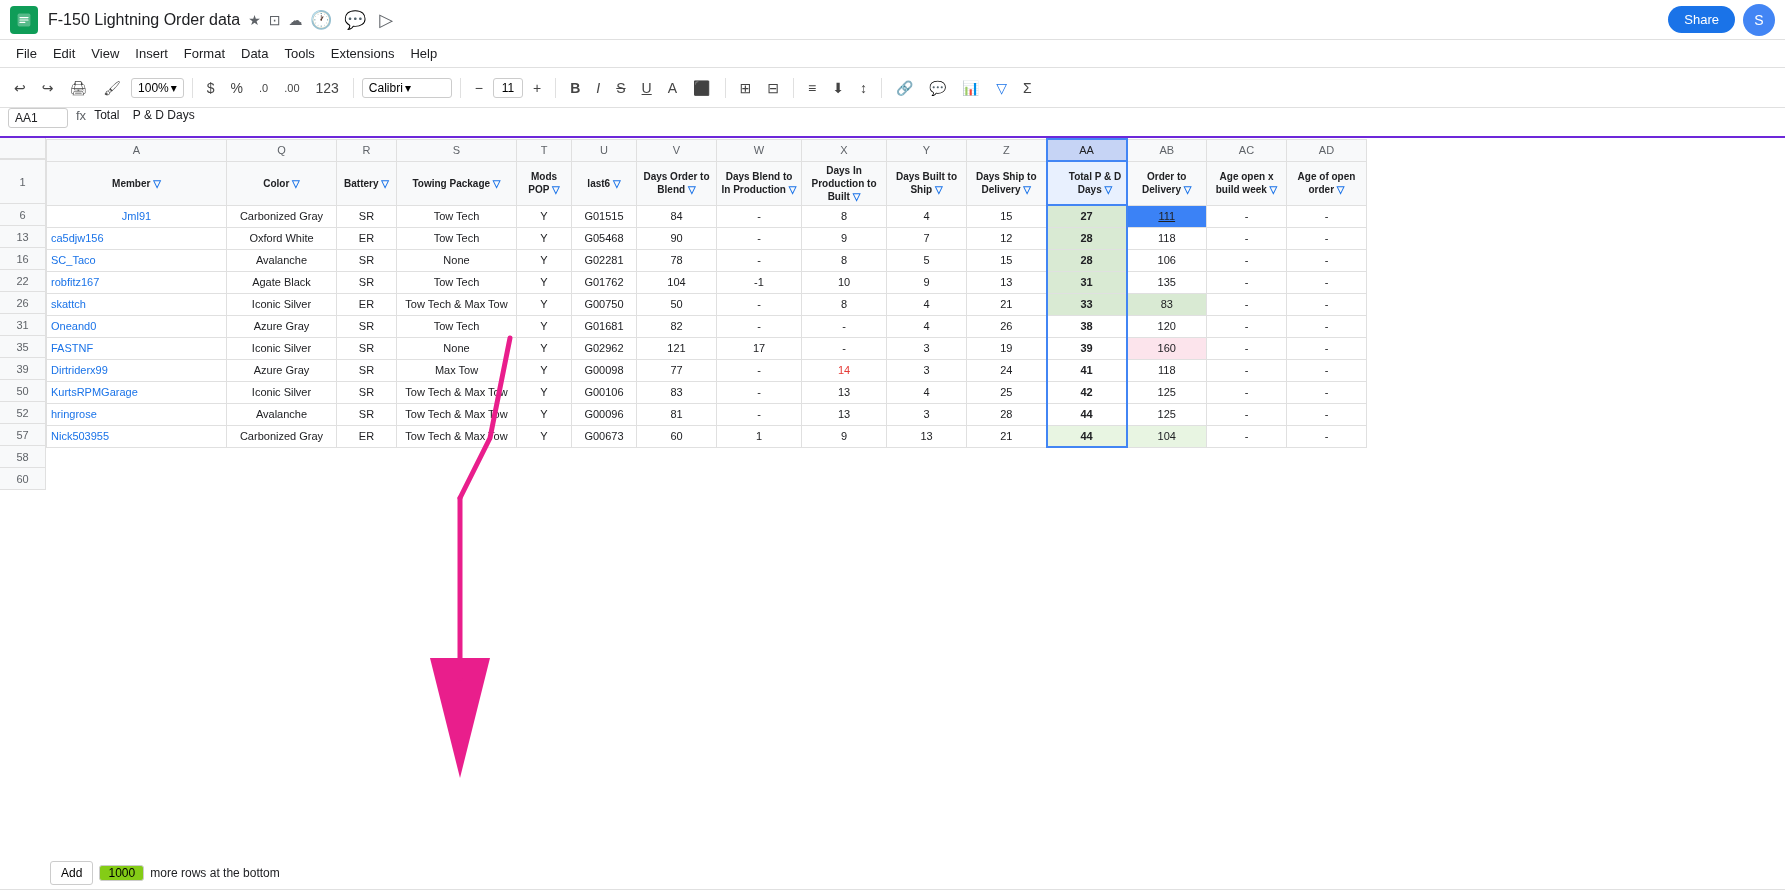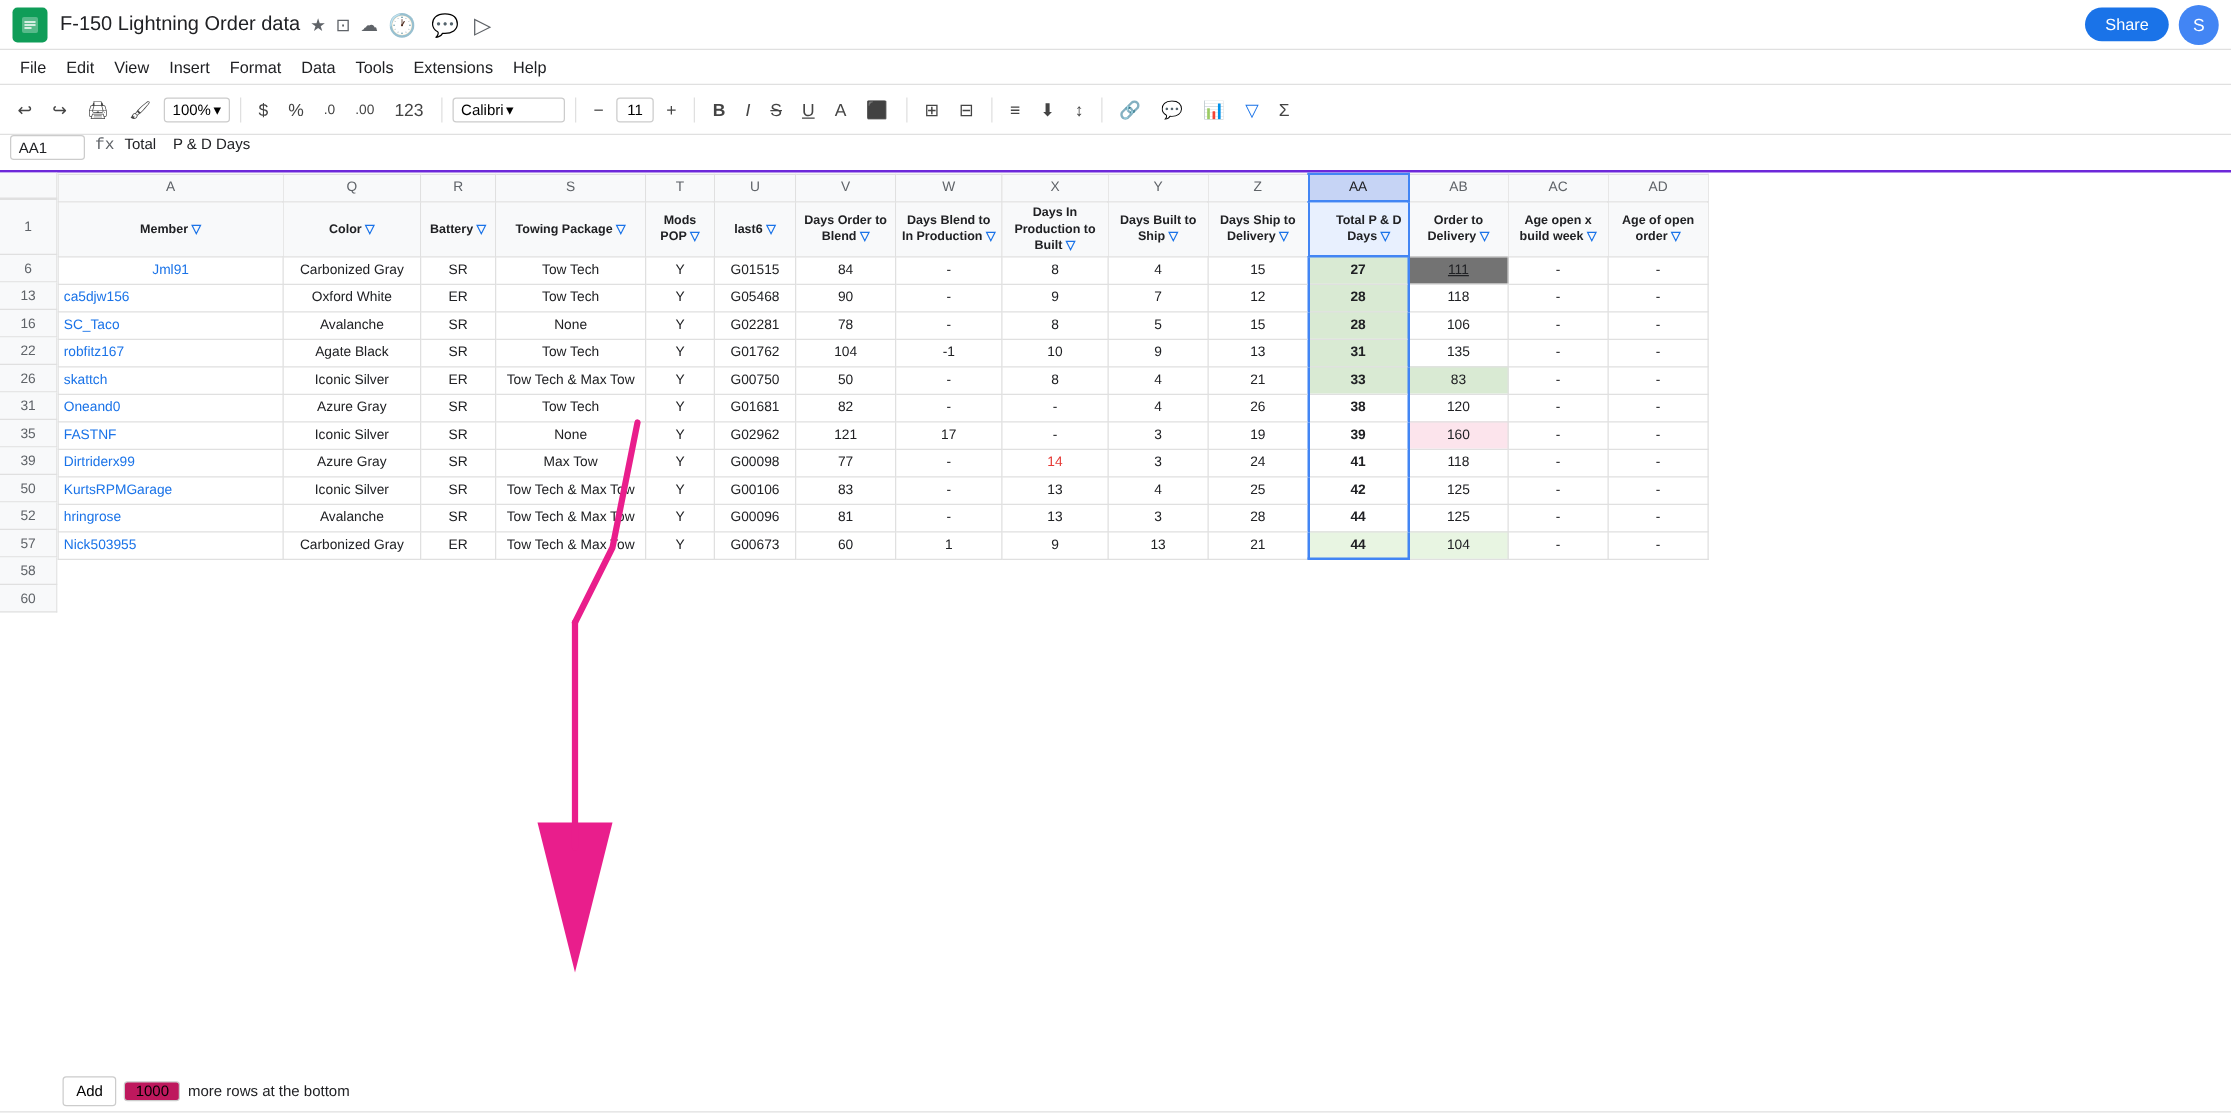--- a/index.html
+++ b/index.html
@@ -23,21 +23,21 @@
     .toolbar { display: flex; align-items: center; height: 40px; padding: 0 8px; background: #fff; border-bottom: 1px solid #e0e0e0; gap: 4px; }
     .toolbar-btn { border: none; background: none; cursor: pointer; padding: 4px 6px; border-radius: 3px; color: #444; font-size: 14px; display: flex; align-items: center; justify-content: center; }
     .toolbar-sep { width: 1px; height: 20px; background: #e0e0e0; margin: 0 4px; }
     .toolbar-zoom { display: flex; align-items: center; border: 1px solid #ccc; border-radius: 3px; padding: 2px 6px; font-size: 12px; gap: 2px; cursor: pointer; }
     .font-family { display: flex; align-items: center; border: 1px solid #ccc; border-radius: 3px; padding: 2px 6px; font-size: 12px; gap: 2px; cursor: pointer; min-width: 90px; }
     .font-size-num { border: 1px solid #ccc; border-radius: 3px; padding: 2px 4px; min-width: 30px; text-align: center; }
 
     
     .formula-bar { display: flex; align-items: flex-start; height: 30px; border-bottom: 2px solid #6d28d9; padding: 0 8px; gap: 8px; background: #fff; }
     .cell-ref { border: 1px solid #ccc; border-radius: 3px; padding: 2px 6px; font-size: 12px; min-width: 60px; color: #202124; }
-    .formula-icon { color: #5f6368; font-size: 13px; font-family: Liberation Mono, monospace; }
+    .formula-icon { color: #5f6368; font-size: 13px; }
     .formula-text { font-size: 12px; color: #202124; }
     table { border-collapse: collapse; }
     th, td { border: 1px solid #e0e0e0; padding: 0 4px; height: 22px; font-size: 11px; white-space: nowrap; }
     th { background: #f8f9fa; color: #5f6368; text-align: center; font-weight: normal; position: sticky; top: 0; z-index: 2; }
     td { color: #202124; text-align: center; }
     td.left { text-align: left; }
 
     
     .header-cell { background: #f8f9fa; font-weight: 600; font-size: 10px; text-align: center; vertical-align: middle; color: #202124; line-height: 1.3; white-space: normal; height: 44px; padding: 2px 3px; }
     .selected-col { background-color: #e8f0fe; padding-left: 20px; }
@@ -268,21 +268,21 @@
     <td>SR</td>
     <td>Tow Tech</td>
     <td>Y</td>
     <td>G01515</td>
     <td>84</td>
     <td>-</td>
     <td style="">8</td>
     <td>4</td>
     <td>15</td>
     <td style="background:#d9ead3; font-weight:600; border-left:2px solid #4285f4; border-right:2px solid #4285f4;">27</td>
-    <td style="background:#737373;text-decoration:underline;">111</td>
+    <td style="background:#3b82f6;text-decoration:underline;">111</td>
     <td>-</td>
     <td>-</td>
   </tr>
             <tr>
     <td class="left" style="color:#1a73e8;">ca5djw156</td>
     <td>Oxford White</td>
     <td>ER</td>
     <td>Tow Tech</td>
     <td>Y</td>
     <td>G05468</td>
@@ -457,21 +457,21 @@
 
       <polyline points="460,360 490,300 510,200" fill="none" stroke="#e91e8c" stroke-width="5" stroke-linecap="round" stroke-linejoin="round"></polyline>
 
       <polygon points="430,520 460,640 490,520" fill="#e91e8c"></polygon>
       <line x1="460" y1="360" x2="460" y2="540" stroke="#e91e8c" stroke-width="5" stroke-linecap="round"></line>
     </svg>
   </div>
 
   <div style="display:flex; align-items:center; padding:8px 8px 4px 50px; gap:6px;">
     <button style="border:1px solid #ccc; background:#fff; border-radius:3px; padding:4px 10px; cursor:pointer; font-size:12px;">Add</button>
-    <div style="border:1px solid #ccc; border-radius:3px; padding:0 8px; font-size:12px; background:#be185d; min-width:45px; text-align:center;">1000</div>
+    <div style="border:1px solid #ccc; border-radius:3px; padding:0 8px; font-size:12px; background:#84cc16; min-width:45px; text-align:center;">1000</div>
     <span style="font-size:12px; color:#202124;">more rows at the bottom</span>
   </div>
 </div>
 
 <div class="bottom-bar">
   
   
   
   
   

